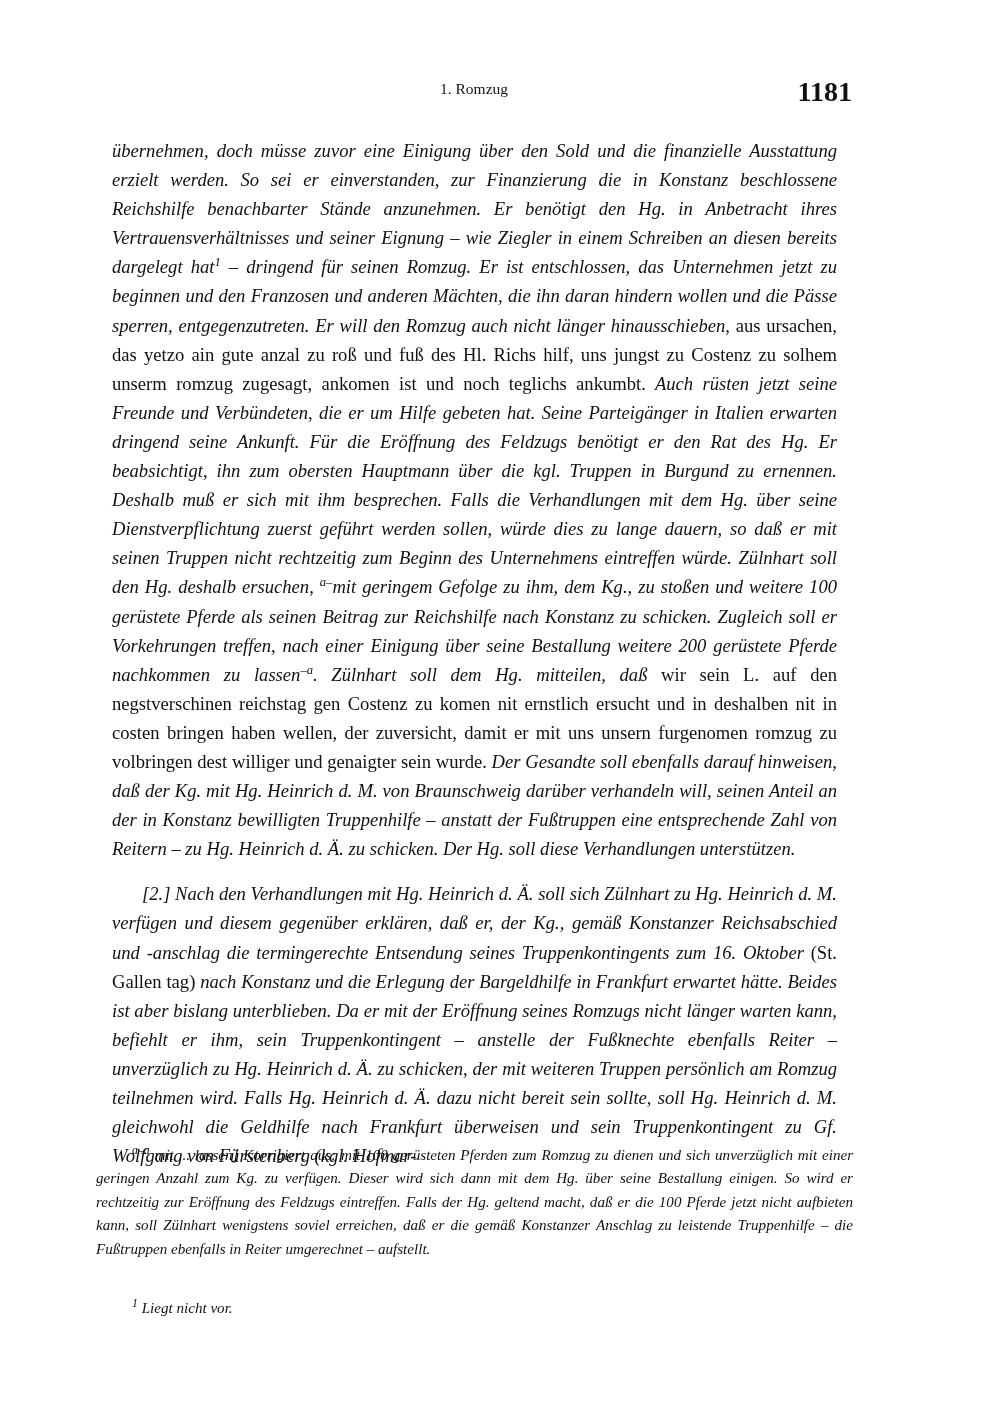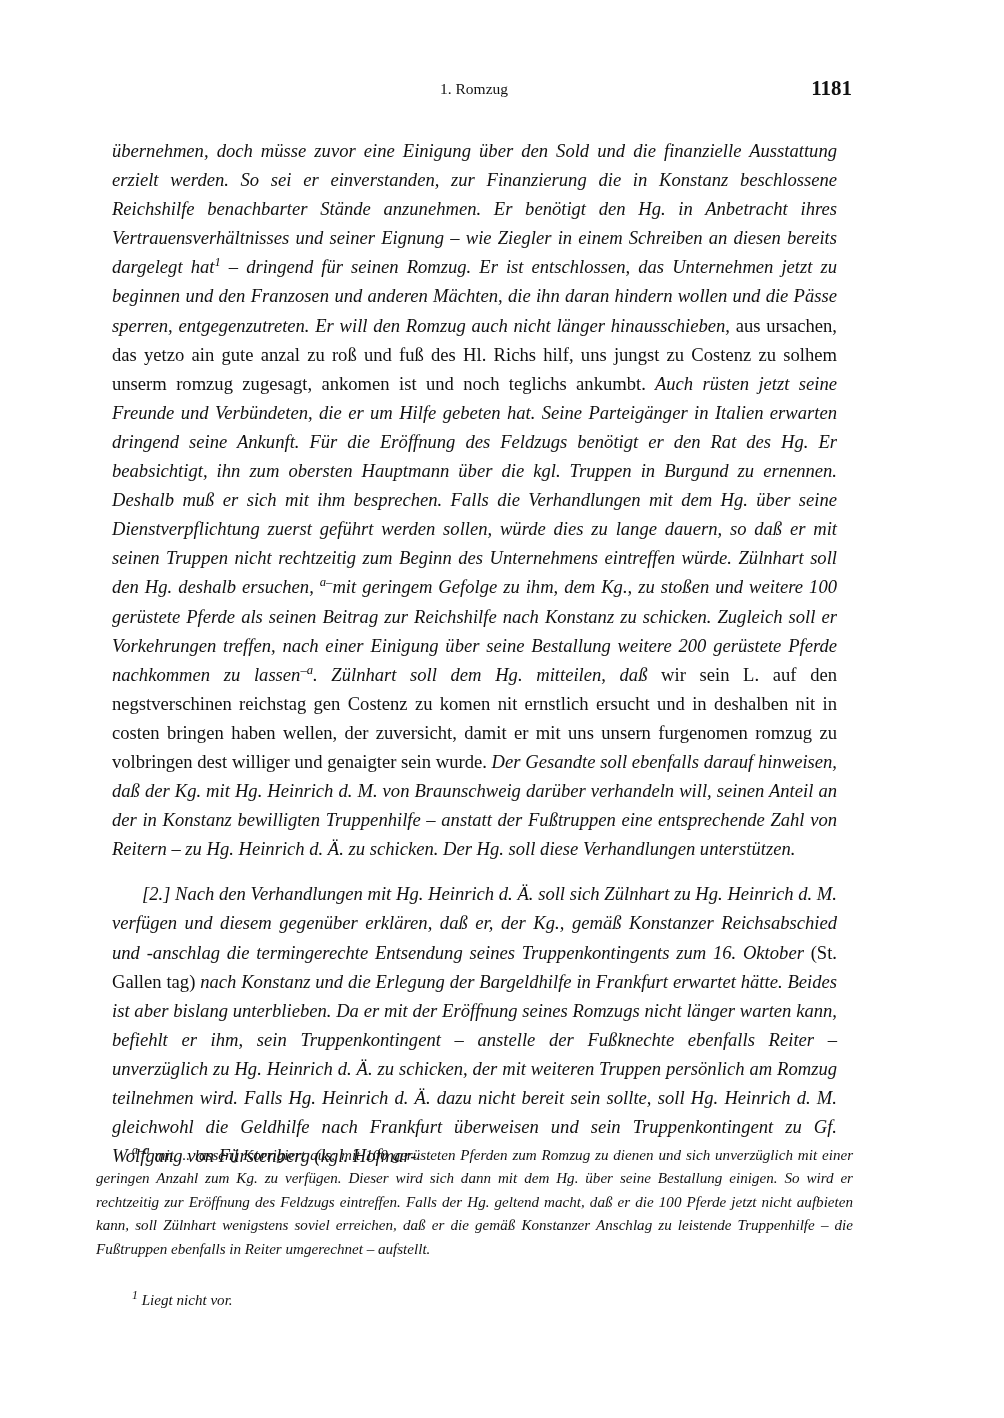--- a/index.html
+++ b/index.html
@@ -33,21 +33,21 @@
     left: 0;
     width: 100%;
     text-align: center;
     font-size: 15.5px;
     font-family: "Liberation Serif", serif;
   }
   .folio {
     position: absolute;
     right: 0;
     top: -4px;
-    font-size: 21px;
+    font-size: 28px;
     font-weight: bold;
   }
   .body-block {
     position: absolute;
     top: 120px;
     left: 96px;
     width: 757px;
   }
   .para {
     margin: 16px;
@@ -80,21 +80,21 @@
     margin: 0 0 0 0;
     font-size: 15.1px;
     line-height: 23.4px;
     text-align: justify;
     font-style: italic;
   }
   .fn.textual {
     text-indent: 36px;
   }
   .fn.numbered {
-    margin-top: 28px;
+    margin-top: 36px;
     text-indent: 36px;
   }
   .fn .marker {
     font-style: italic;
   }
   .fn .sig {
     font-size: 0.78em;
     vertical-align: super;
     line-height: 0;
   }

